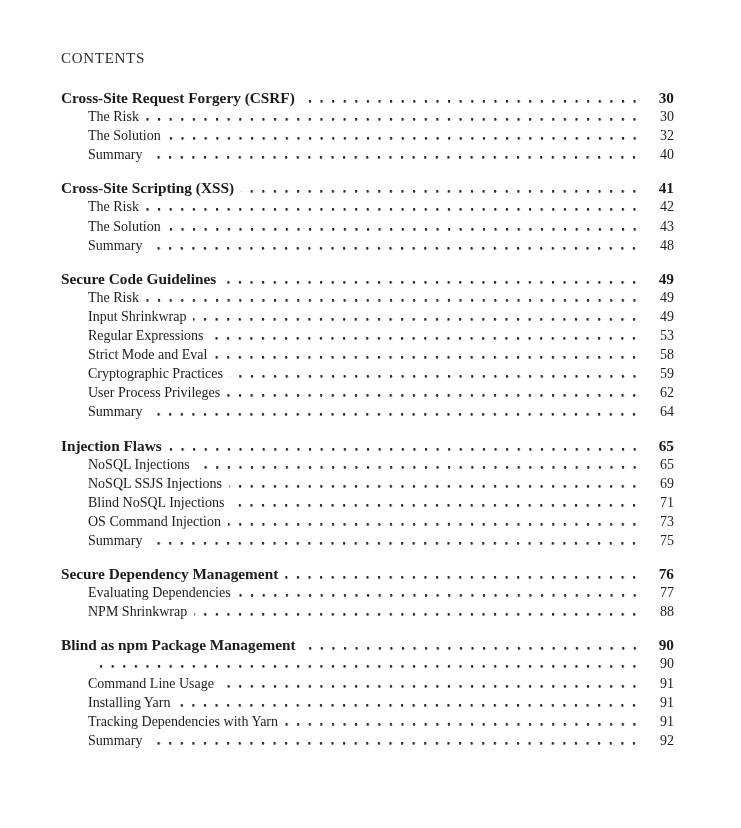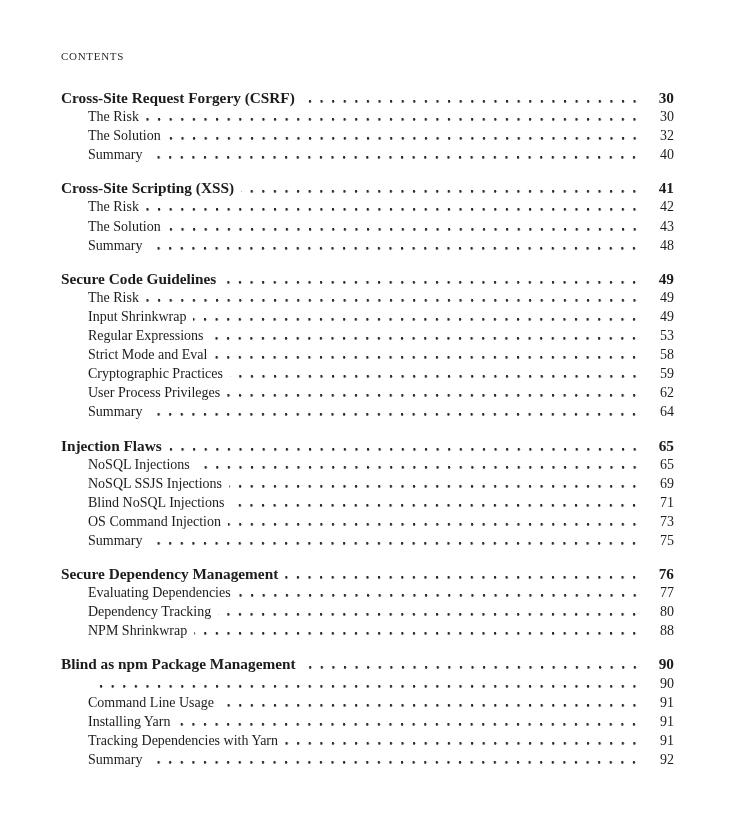--- a/index.html
+++ b/index.html
@@ -13,21 +13,21 @@
     height: 828px;
     background: #ffffff;
     font-family: "Liberation Serif", "DejaVu Serif", serif;
     color: #1c1c1c;
     overflow: hidden;
   }
   .contents-label {
     position: absolute;
     left: 61px;
     top: 50px;
-    font-size: 11px;
+    font-size: 15px;
     letter-spacing: 0.7px;
     color: #2a2a2a;
   }
   .toc {
     position: absolute;
     left: 61px;
     top: 88px;
     width: 613px;
   }
   .toc-section + .toc-section {
@@ -197,25 +197,20 @@
           <span class="entry-title">Secure Dependency Management</span>
           <span class="leader"></span>
           <span class="page-num">76</span>
         </div>
         <div class="toc-row item">
           <span class="entry-title">Evaluating Dependencies</span>
           <span class="leader"></span>
           <span class="page-num">77</span>
         </div>
         <div class="toc-row item">
-          <span class="entry-title">Dependency Tracking</span>
-          <span class="leader"></span>
-          <span class="page-num">80</span>
-        </div>
-        <div class="toc-row item">
           <span class="entry-title">NPM Shrinkwrap</span>
           <span class="leader"></span>
           <span class="page-num">88</span>
         </div>
       </div>
       <div class="toc-section">
         <div class="toc-row section">
           <span class="entry-title">Blind as npm Package Management</span>
           <span class="leader"></span>
           <span class="page-num">90</span>

